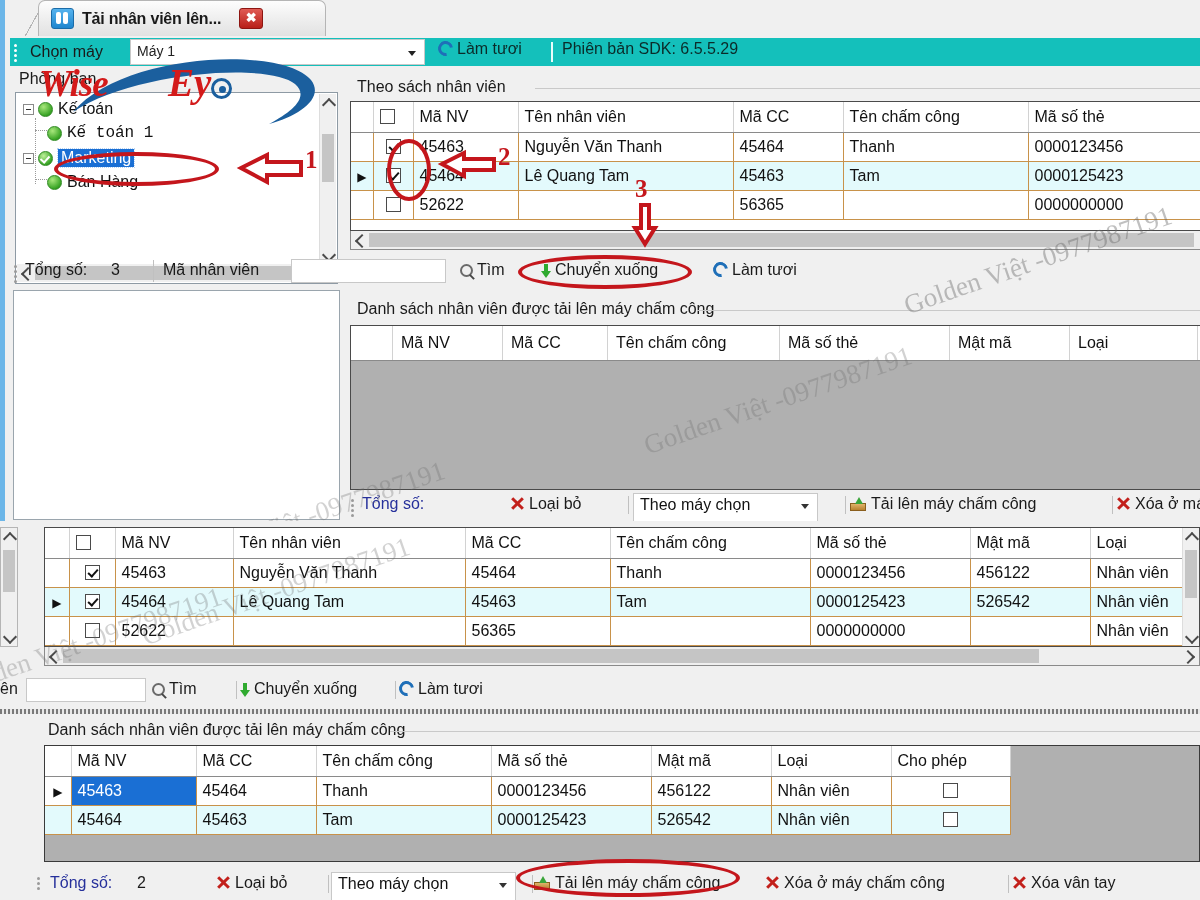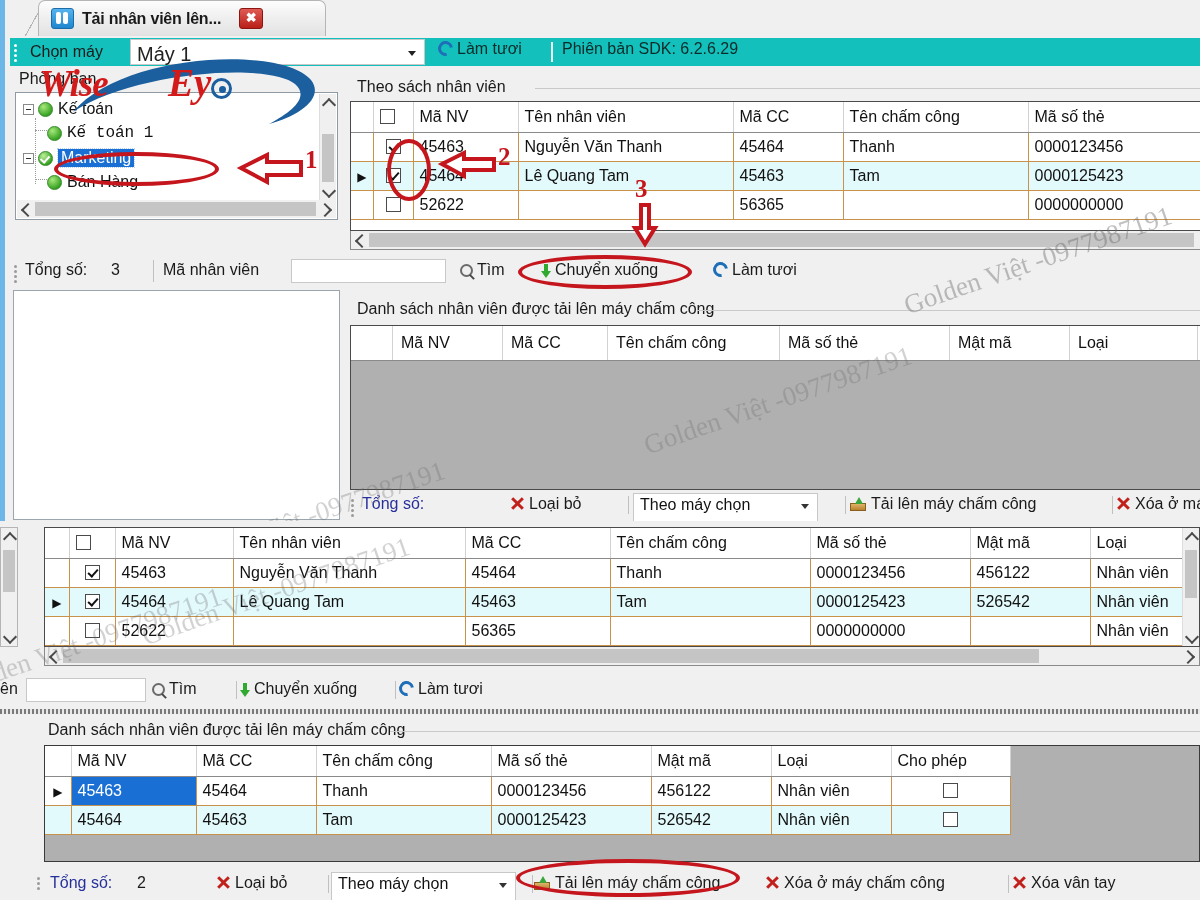--- a/index.html
+++ b/index.html
@@ -65,42 +65,42 @@
   .tl-grip{position:absolute;left:3px;top:4px;width:6px;height:20px;}
   .tl-grip i{display:block;width:3px;height:3px;background:#fff;margin:2px 0 0 1px;border-radius:50%;}
   .tl-chonmay{
     position:absolute;left:14px;top:2px;height:24px;line-height:24px;
     font-size:16px;color:#11332f;padding:0 6px;white-space:nowrap;
   }
   .tl-combo{
     position:absolute;left:120px;top:1px;width:295px;height:26px;
     background:#fff;border:1px solid #c8c8c8;box-sizing:border-box;
   }
-  .tl-combo .val{position:absolute;left:6px;top:3px;font-size:20px;color:#222;}
+  .tl-combo .val{position:absolute;left:6px;top:3px;font-size:14px;color:#222;}
   .tl-combo .arrow{
     position:absolute;right:8px;top:11px;width:0;height:0;
     border-left:4px solid transparent;border-right:4px solid transparent;border-top:5px solid #222;
   }
   .tl-refresh{position:absolute;left:428px;top:2px;font-size:16px;color:#0b2b29;white-space:nowrap;}
   .ico-refresh{
     display:inline-block;width:15px;height:15px;vertical-align:-2px;margin-right:4px;
     border:3px solid #1f6fb8;border-radius:50%;border-right-color:transparent;
     transform:rotate(35deg);box-sizing:border-box;
   }
   .tl-sep{position:absolute;left:541px;top:4px;width:2px;height:20px;background:#eafcfb;}
   .tl-sdk{position:absolute;left:552px;top:2px;font-size:16px;color:#0b2b29;white-space:nowrap;}
 
   
   .lbl{font-size:16px;color:#1a1a1a;white-space:nowrap;}
   .grp-line{position:absolute;height:1px;background:#c9c9c9;}
 
   
   .lbl-phongban{position:absolute;left:14px;top:70px;}
   .tree-box{
-    position:absolute;left:10px;top:92px;width:323px;height:128px;
+    position:absolute;left:10px;top:92px;width:323px;height:192px;
     background:#fff;border:1px solid #8e9aa4;box-sizing:border-box;
   }
   .tree-inner{position:absolute;left:1px;top:1px;right:18px;bottom:19px;overflow:hidden;background:#fff;}
   .tnode{position:absolute;height:22px;display:flex;align-items:center;font-size:16px;color:#111;white-space:nowrap;}
   .exp{
     width:11px;height:11px;border:1px solid #8a8a8a;background:#fff;
     margin-right:4px;flex:none;position:relative;box-sizing:border-box;
   }
   .exp:before{content:"";position:absolute;left:2px;top:4px;width:5px;height:1px;background:#333;}
   .ball{
@@ -345,21 +345,21 @@
         </span>
       <span class="tl-chonmay lbl">Chọn máy</span>
       <span class="tl-combo">
         <span class="val">Máy 1</span>
         <span class="arrow"></span>
       </span>
       <span class="tl-refresh">
         <span class="ico-refresh"></span><span>Làm tươi</span>
       </span>
       <span class="tl-sep"></span>
-      <span class="tl-sdk">Phiên bản SDK: 6.2.6.29</span>
+      <span class="tl-sdk">Phiên bản SDK: 6.5.5.29</span>
     </div>
 
     <span class="lbl lbl-phongban">Phòng ban</span>
 
     <div class="tree-box">
       <div class="tree-inner">
 
         <div class="dotv" style="left:18px;top:24px;height:66px;"></div>
         <div class="dotgap" style="left:18px;top:36px;width:12px;"></div>
         <div class="dotgap" style="left:18px;top:85px;width:12px;"></div>

